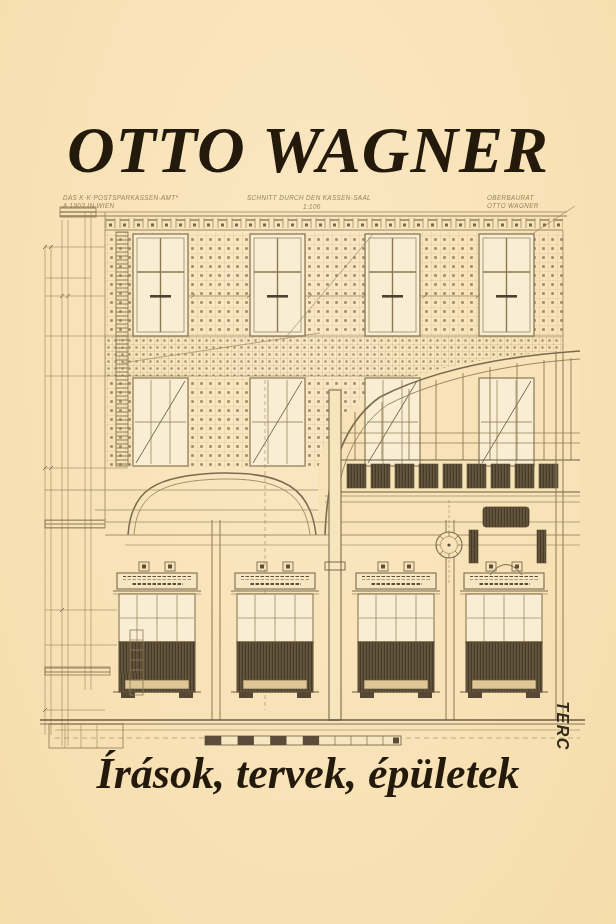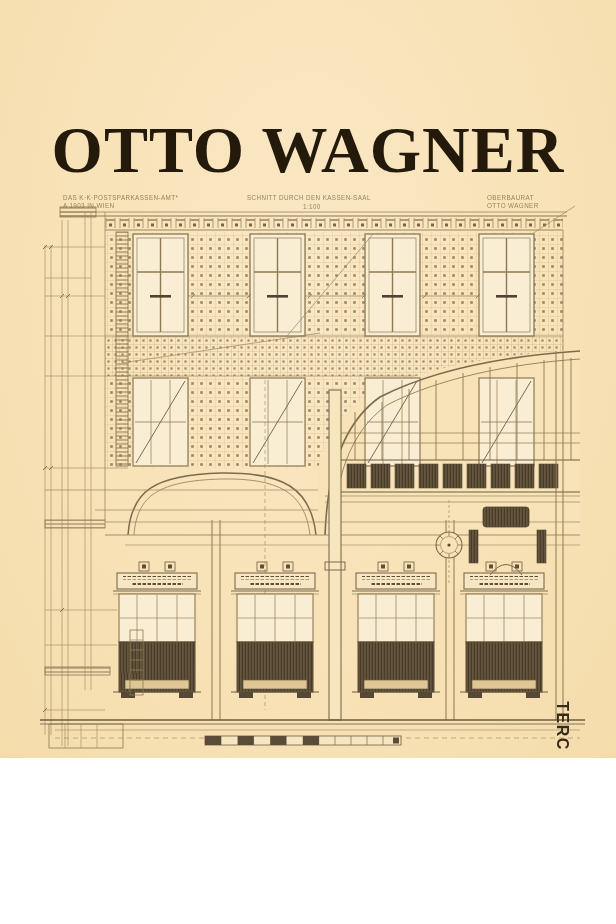--- a/index.html
+++ b/index.html
@@ -1,21 +1,22 @@
 <!DOCTYPE html>
 <html><head>
 <meta charset="utf-8">
 <style>
   html,body{margin:0;padding:0;}
   .cover{
     position:relative;
-    width:616px;height:758px;
+    width:616px;height:924px;
     overflow:hidden;
     background:radial-gradient(ellipse at 50% 35%, #fae7c4 0%, #f8e2b7 55%, #f4dcab 100%);
     font-family:"Liberation Serif", serif;
+    font-style:italic;
   }
   .title{
     position:absolute;left:0;top:112px;width:616px;
     text-align:center;
     font-size:66px;font-weight:bold;
     letter-spacing:1px;
     color:#241a0c;
     font-family:"Liberation Serif", serif;
   }
   .subtitle{
@@ -298,14 +299,15 @@
         <path d="M300,546 v9 M316,546 v9 M332,546 v9 M348,546 v9" stroke="#7c6b4e" stroke-width="0.7"></path>
         <rect x="358" y="547.5" width="6" height="6" fill="#5a4c38"></rect>
       </g>
     </svg>
   </div>
 
   <div class="publisher">
     <span>TERC</span>
   </div>
 
+  <div class="subtitle">Írások, tervek, épületek</div>
 
 </div>
 
 </body></html>

